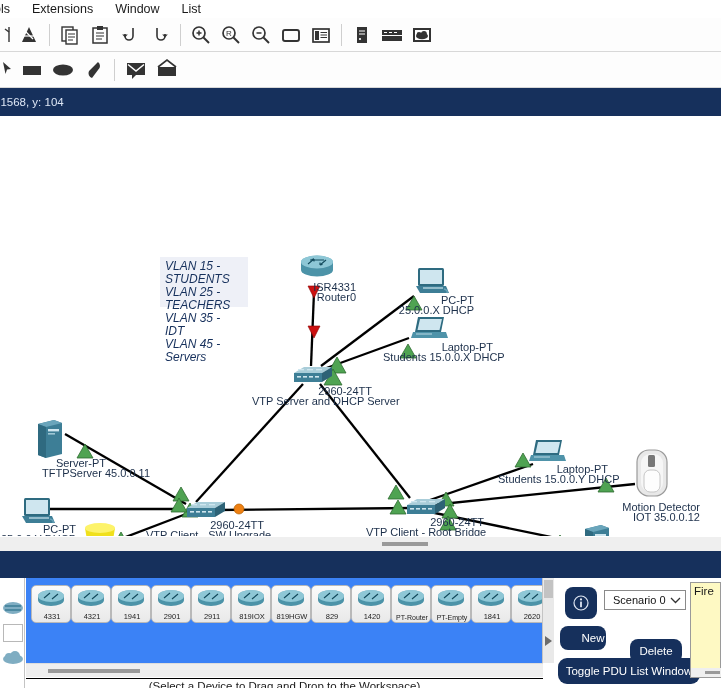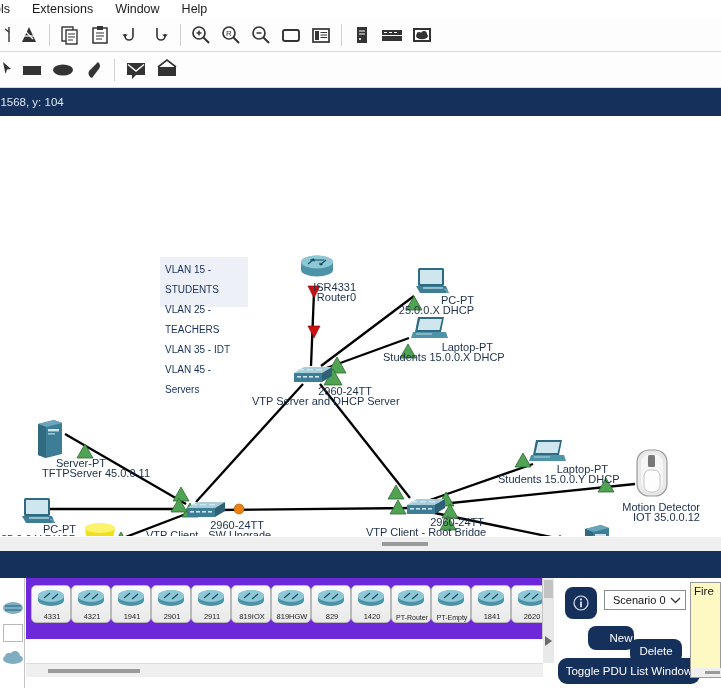--- a/index.html
+++ b/index.html
@@ -71,23 +71,24 @@
   .node { position: absolute; }
   .nodelabel {
     position: absolute;
     font-size: 11px; color: #1c2f4a; text-align: right;
     white-space: nowrap; line-height: 10px;
     font-family: "Liberation Sans", sans-serif;
   }
   .vlanbox {
     position: absolute;
     background: #eef0f7;
-    font-size: 10px; color: #16305c;
-    line-height: 20px;
+    font-size: 12px; color: #16305c;
+    line-height: 13px;
     padding: 3px 5px;
+    font-style: italic;
   }
   .vlanbox .row { display: flex; }
 
   
   .hscroll {
     position: absolute; left: 0; top: 536px; width: 721px; height: 15px;
     background: #efefef; border-top: 1px solid #ffffff;
   }
   .hscroll .thumb {
     position: absolute; left: 382px; top: 5px; width: 46px; height: 4px;
@@ -109,22 +110,22 @@
   
   .catcol {
     position: absolute; left: 0; top: 0; width: 25px; height: 110px;
     background: #ffffff;
     border-right: 1px solid #c4c4c4;
   }
   .catcell { position: absolute; left: 0; width: 25px; display:flex; align-items:center; justify-content:center; }
 
   
   .devgrid {
-    position: absolute; left: 26px; top: 0; width: 517px; height: 61px;
-    background: #6d28d9;
+    position: absolute; left: 26px; top: 0; width: 517px; height: 85px;
+    background: #3b82f6;
     border-right: 1px solid #c4c4c4;
     overflow: hidden;
   }
   .devrow { position: absolute; left: 5px; top: 7px; display: flex; }
   .devcell {
     width: 40px; height: 38px;
     margin-right: 0px;
     background: linear-gradient(#fbfbfb,#e9e9e9);
     border: 1px solid #b9b9b9;
     border-radius: 5px;
@@ -181,21 +182,21 @@
     font-size: 11px; color: #111;
     cursor: pointer;
   }
   .btn-np {
     position: absolute; height: 24px;
     background: #16305c; color: #fff;
     border-radius: 8px;
     display: flex; align-items: center; justify-content: center;
     font-size: 11.5px; cursor: pointer;
   }
-  .btn-new { left: 32px; top: 48px; width: 46px; padding-left: 20px; }
+  .btn-new { left: 4px; top: 48px; width: 46px; padding-left: 20px; }
   .btn-del { left: 74px; top: 61px; width: 52px; }
   .btn-toggle {
     position: absolute; left: 2px; top: 80px; width: 142px; height: 26px;
     background: #16305c; color: #fff; border-radius: 9px;
     display: flex; align-items: center; justify-content: center;
     font-size: 11.5px; cursor: pointer;
   }
 
   
   .pdutable {
@@ -215,21 +216,21 @@
 </style>
 </head>
 <body>
 
 <div id="app">
 
   <div class="menubar">
     <div class="menu-item">ols</div>
     <div class="menu-item">Extensions</div>
     <div class="menu-item">Window</div>
-    <div class="menu-item">Help</div>
+    <div class="menu-item">List</div>
   </div>
 
   <div class="toolbar">
     <div class="tbtn" style="width:14px;">
       <svg width="8" height="18" viewBox="0 0 8 18">
           <path d="M6 1 L6 16" stroke="#333" stroke-width="1.4" fill="none"></path>
           <path d="M2 3 L6 6" stroke="#333" stroke-width="1.4" fill="none"></path>
         </svg>
     </div>
     <div class="tbtn">
@@ -786,20 +787,21 @@
     <div class="arrowbtn">
       <svg width="9" height="12" viewBox="0 0 9 12">
           <path d="M1 1 L8 6 L1 11 Z" fill="#6c6c6c"></path>
         </svg>
     </div>
 
     <div class="devscroll">
       <div class="thumb"></div>
     </div>
 
+    <div class="devhint">(Select a Device to Drag and Drop to the Workspace)</div>
 
     <div class="scenpanel">
       <div class="infobtn">
         <svg width="16" height="16" viewBox="0 0 16 16">
           <circle cx="8" cy="8" r="7" fill="none" stroke="#dfe6f2" stroke-width="1.2"></circle>
           <circle cx="8" cy="4.4" r="1.1" fill="#dfe6f2"></circle>
           <rect x="7.1" y="6.6" width="1.8" height="5.6" fill="#dfe6f2"></rect>
         </svg>
       </div>
       <div class="scensel">

